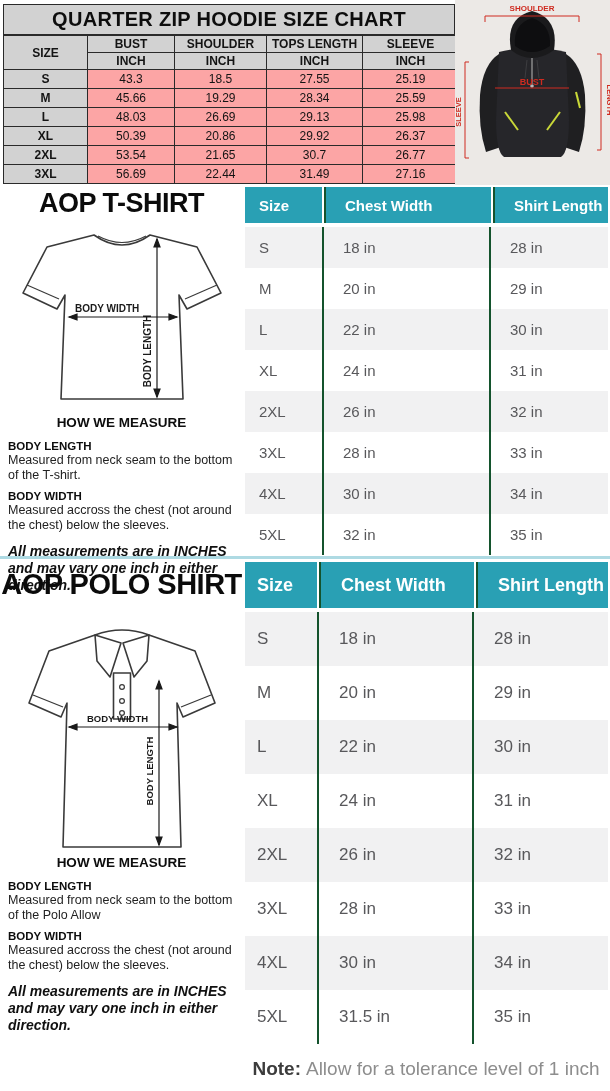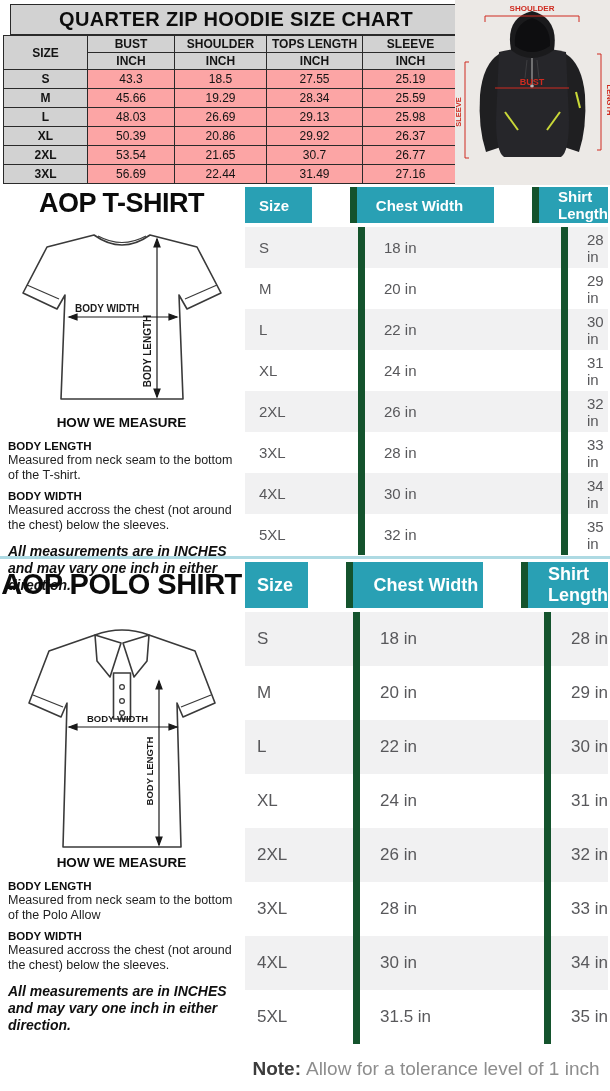--- a/index.html
+++ b/index.html
@@ -1,42 +1,42 @@
 <!DOCTYPE html>
 <html><head>
 <meta charset="utf-8">
 <style>
   html,body{margin:0;padding:0;background:#fff;}
   .canvas{position:relative;width:610px;height:1091px;background:#fff;overflow:hidden;
           font-family:"Liberation Sans",sans-serif;color:#111;}
 
   
-  .hoodie-title{position:absolute;left:10px;top:4px;width:450px;height:29px;
+  .hoodie-title{position:absolute;left:3px;top:4px;width:450px;height:29px;
     background:#d2d2d2;border:1px solid #2a2a2a;font-weight:bold;font-size:20px;
     text-align:center;line-height:29px;letter-spacing:.3px;color:#0d0d0d;}
   table.hoodie{position:absolute;left:3px;top:35px;width:452px;border-collapse:collapse;
     table-layout:fixed;font-size:12px;color:#141414;}
   table.hoodie td,table.hoodie th{border:1px solid #2a2a2a;text-align:center;
     padding:0;height:16px;font-weight:normal;overflow:hidden;white-space:nowrap;}
   table.hoodie .hd{background:#d2d2d2;font-weight:bold;}
   table.hoodie .sz{background:#d2d2d2;font-weight:bold;}
   table.hoodie tbody td{height:18px;background:#fca5a5;}
   table.hoodie tbody td.sz{background:#d2d2d2;}
 
   .figure{position:absolute;left:455px;top:0;width:155px;height:185px;}
 
   
   .tbl3{position:absolute;left:245px;width:363px;}
   .tbl3 .hd{display:flex;gap:2px;}
   .tbl3 .hd>div{background:#29a0b4;color:#fff;font-weight:bold;display:flex;align-items:center;}
   .tbl3 .bd{margin-top:4px;}
   .tbl3 .row{display:flex;align-items:center;color:#58585b;background:#fff;}
   .tbl3 .row.alt{background:#f1f1f2;}
-  .tbl3 .c2,.tbl3 .c3{border-left:7px solid #14532d;box-sizing:border-box;height:100%;
-    display:flex;align-items:center;margin-left:36px;}
+  .tbl3 .c2,.tbl3 .c3{border-left:2px solid #14532d;box-sizing:border-box;height:100%;
+    display:flex;align-items:center;}
   .tbl3 .c1{box-sizing:border-box;height:100%;display:flex;align-items:center;}
 
   .tee{top:187px;}
   .tee .hd{height:36px;font-size:15px;}
   .tee .row{height:41px;font-size:15px;}
   .tee .c1{width:77px;padding-left:14px;}
   .tee .c2{width:167px;padding-left:19px;}
   .tee .c3{flex:1;padding-left:19px;}
 
   .polo-t{top:562px;}

